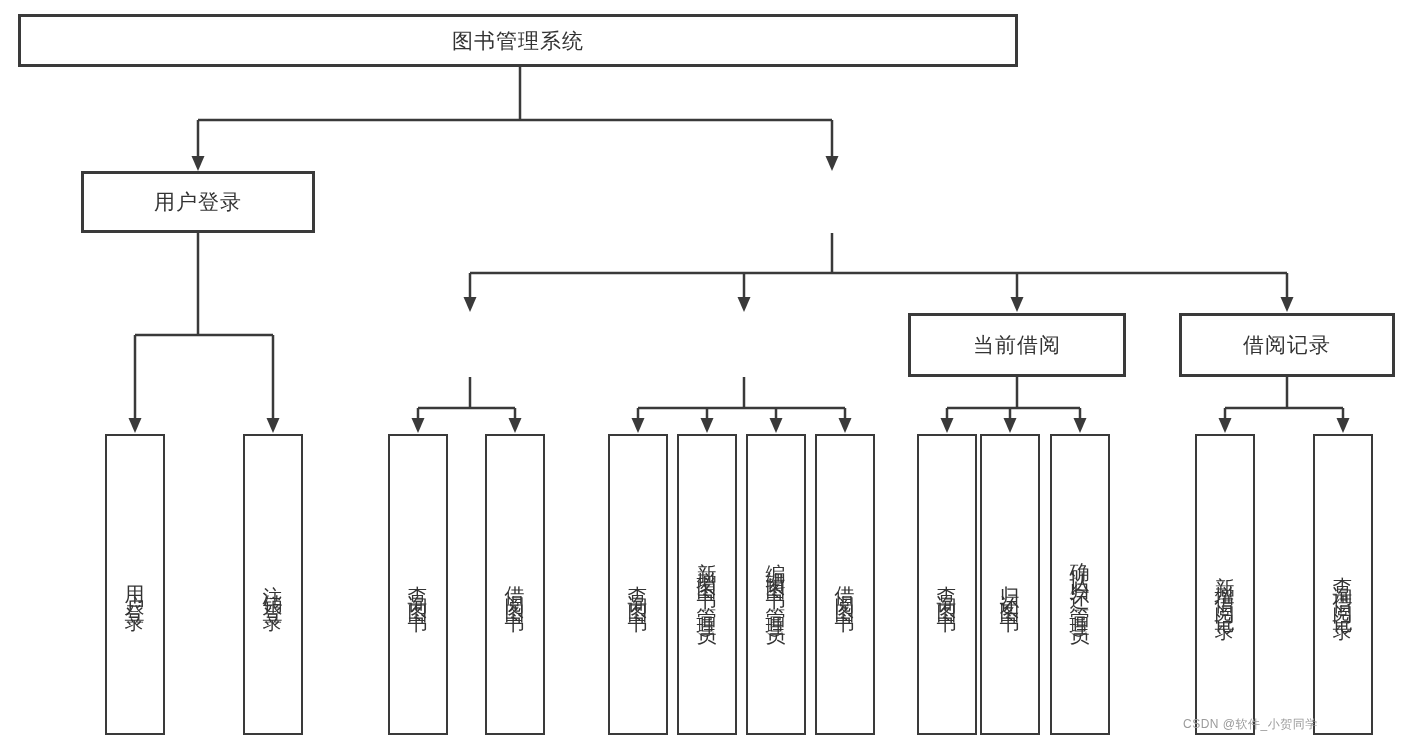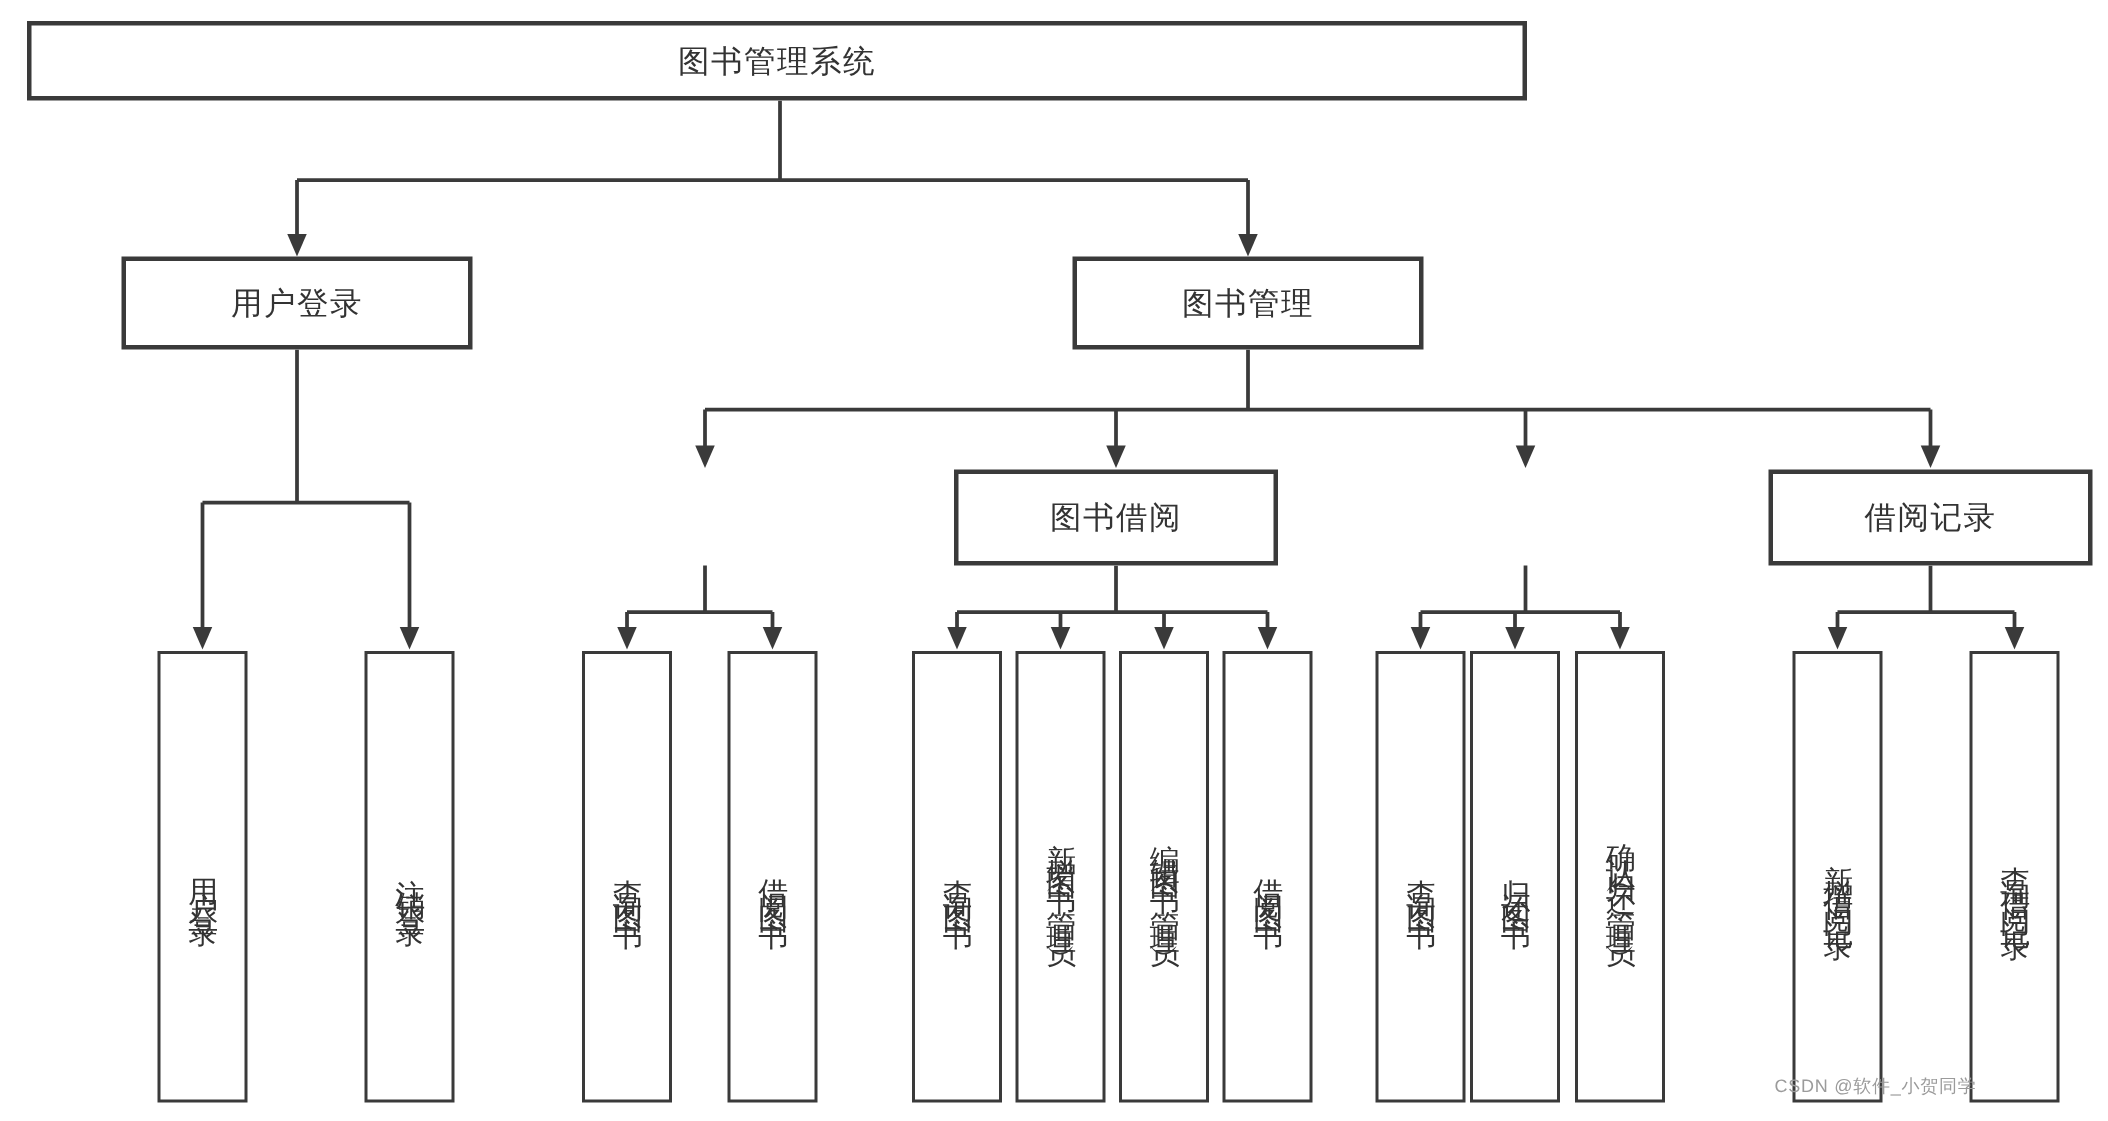--- a/index.html
+++ b/index.html
@@ -117,26 +117,23 @@
     </g>
   </svg>
 
   <div class="box h" style="left:18px;top:14px;width:1000px;height:53px">
     <span>图书管理系统</span>
   </div>
 
   <div class="box h" style="left:81px;top:171px;width:234px;height:62px">
     <span>用户登录</span>
   </div>
-  <div class="box h" style="left:715px;top:171px;width:234px;height:62px">
-    <span>图书管理</span>
-  </div>
 
-  <div class="box h" style="left:636px;top:313px;width:216px;height:64px">
-    <span>图书借阅</span>
+  <div class="box h" style="left:908px;top:313px;width:218px;height:64px">
+    <span>当前借阅</span>
   </div>
   <div class="box h" style="left:1179px;top:313px;width:216px;height:64px">
     <span>借阅记录</span>
   </div>
 
   <div class="box v" style="left:105px;top:434px;width:60px;height:301px">
     <span>用户登录</span>
   </div>
   <div class="box v" style="left:243px;top:434px;width:60px;height:301px">
     <span>注销登录</span>

